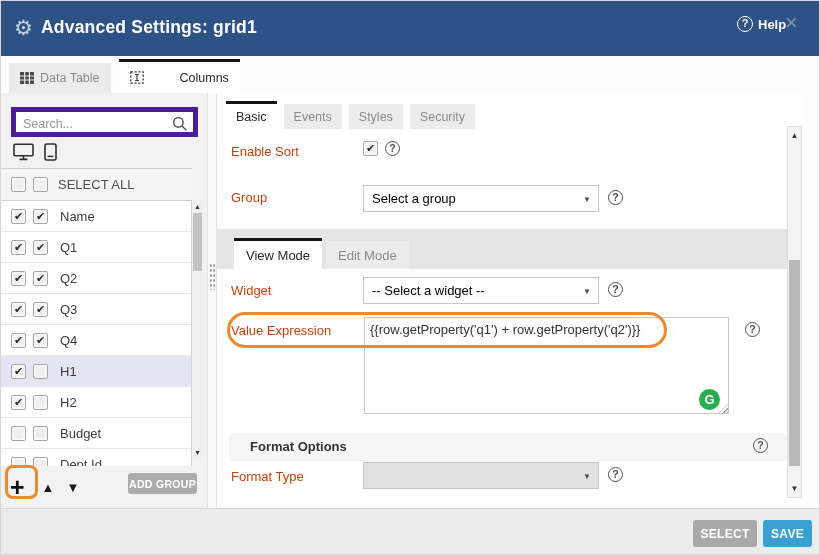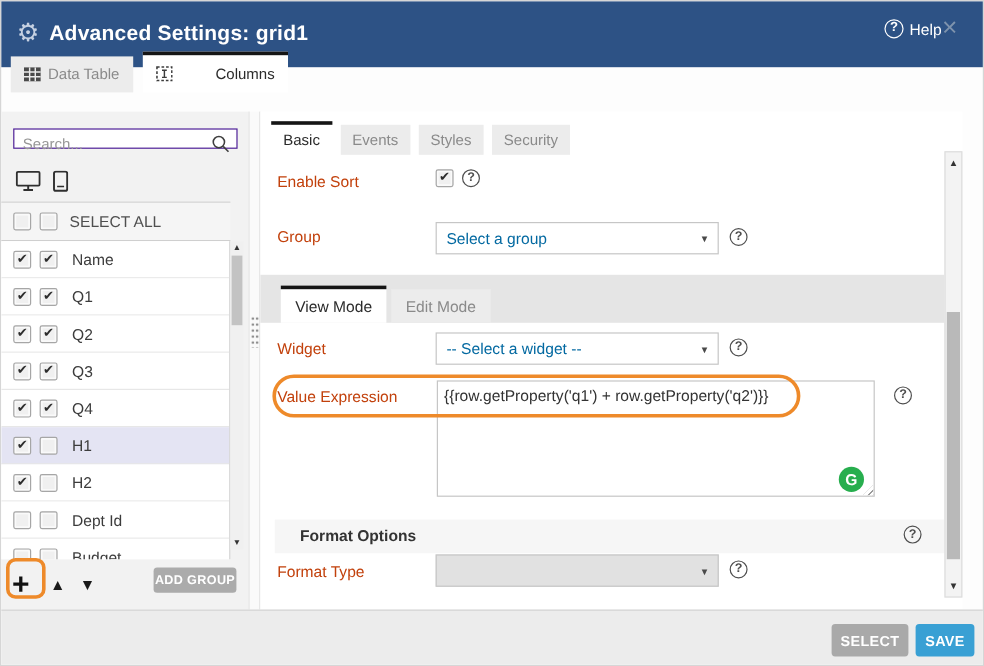--- a/index.html
+++ b/index.html
@@ -7,34 +7,34 @@
   .dialog { position:relative; width:820px; height:555px; background:#fdfdfd; overflow:hidden;
             border:1px solid #d6d6d6; }
 
   
   .hdr { position:absolute; left:0; top:0; width:820px; height:55px; background:#2d5285; }
   .gear { position:absolute; left:13px; top:14px; font-size:21px; color:#c6d1e2; line-height:26px; }
   .hdr-title { position:absolute; left:40px; top:16px; font-size:17.5px; font-weight:bold; color:#fff; letter-spacing:.2px; }
   .help-wrap { position:absolute; left:736px; top:15px; display:flex; align-items:center; gap:5px; cursor:pointer; }
   .qmark { display:inline-block; width:16px; height:16px; border:1.4px solid #fff; border-radius:50%;
            color:#fff; font-size:11px; font-weight:bold; text-align:center; line-height:13px; }
-  .help-txt { color:#fff; font-size:13px; font-weight:normal; }
+  .help-txt { color:#fff; font-size:13px; font-weight:bold; }
   .close-x { position:absolute; left:784px; top:11px; font-size:22px; color:#7e93ad; cursor:pointer; line-height:22px; }
 
   
-  .top-tabs { position:absolute; left:8px; top:42px; height:34px; display:flex; align-items:flex-end; gap:8px; }
+  .top-tabs { position:absolute; left:8px; top:58px; height:34px; display:flex; align-items:flex-end; gap:8px; }
   .tab { display:inline-flex; align-items:center; gap:6px; height:30px; padding:0 11px; background:#ececec;
          color:#8a8a8a; font-size:12.5px; cursor:pointer; white-space:nowrap; }
   .tab.active { height:34px; background:#fff; border-top:3px solid #151515; color:#2b2b2b;gap:36px; }
   .tab svg { flex:0 0 auto; }
 
   
   .left { position:absolute; left:0; top:92px; width:206px; height:415px; background:#f2f2f2; }
-  .search-box { position:absolute; left:10px; top:14px; width:187px; height:17px; background:#fff;
-                border:1px solid #4c1d95; }
+  .search-box { position:absolute; left:10px; top:14px; width:187px; height:30px; background:#fff;
+                border:5px solid #4c1d95; }
   .search-box input { position:absolute; left:7px; top:1px; width:150px; height:21px; border:none; outline:none;
                       font-size:12.5px; color:#444; background:transparent; }
   .search-box input::placeholder { color:#979797; }
   .search-ic { position:absolute; right:5px; top:4px; cursor:pointer; }
   .devices { position:absolute; left:0; top:46px; width:191px; height:30px; border-bottom:1px solid #cfcfcf;
              display:flex; align-items:center; gap:10px; padding-left:12px; }
   .selall { position:absolute; left:0; top:76px; width:191px; height:32px; border-bottom:1px solid #cfcfcf;
             display:flex; align-items:center; padding-left:10px; background:#f5f5f5; }
   .selall .lbl { margin-left:10px; font-size:13px; color:#4f4f4f; }
 
@@ -75,21 +75,21 @@
   .inner-tabs { position:absolute; left:9px; top:8px; height:28px; display:flex; align-items:flex-end; gap:7px; }
   .itab { display:inline-flex; align-items:center; height:25px; padding:12px 10px; background:#ececec; color:#8a8a8a;
           font-size:12.5px; cursor:pointer; }
   .itab.active { height:28px; background:#fff; border-top:3px solid #151515; color:#2b2b2b; }
 
   .flabel { position:absolute; font-size:13px; color:#c2410c; }
   .qmark2 { position:absolute; width:15px; height:15px; border:1.3px solid #4f4f4f; border-radius:50%;
             color:#4f4f4f; font-size:10.5px; font-weight:bold; text-align:center; line-height:12px; cursor:pointer; }
 
   .select { position:absolute; height:27px; background:#fff; border:1px solid #c6c6c6; cursor:pointer; }
-  .select .val { position:absolute; left:8px; top:5px; font-size:13px; color:#0369a1; white-space:nowrap; }
+  .select .val { position:absolute; left:8px; top:5px; font-size:13px; color:#000000; white-space:nowrap; }
   .select .car { position:absolute; right:7px; top:9px; font-size:8px; color:#4a4a4a; }
   .select.disabled { background:#e1e1e1; }
 
   .mode-band { position:absolute; left:0; top:136px; width:570px; height:40px; background:#e5e5e5; }
   .mode-tabs { position:absolute; left:17px; top:0; height:40px; display:flex; align-items:flex-end; gap:4px; }
   .mtab { display:inline-flex; align-items:center; height:28px; padding:0 12px; background:#ececec; color:#8a8a8a;
           font-size:13px; cursor:pointer; }
   .mtab.active { height:31px; background:#fff; border-top:3px solid #151515; color:#2b2b2b; }
 
   .ve-area { position:absolute; left:147px; top:224px; width:365px; height:97px; border:1px solid #c6c6c6;
@@ -214,26 +214,26 @@
         <span class="lbl">H1</span>
       </div>
       <div class="row">
         <span class="cb checked">✔</span>
         <span class="cb"></span>
         <span class="lbl">H2</span>
       </div>
       <div class="row">
         <span class="cb"></span>
         <span class="cb"></span>
+        <span class="lbl">Budget</span>
+      </div>
+      <div class="row">
+        <span class="cb"></span>
+        <span class="cb"></span>
         <span class="lbl">Dept Id</span>
-      </div>
-      <div class="row">
-        <span class="cb"></span>
-        <span class="cb"></span>
-        <span class="lbl">Budget</span>
       </div>
     </div>
 
     <div class="vscroll list-scroll">
       <span class="arr" style="top:2px">▲</span>
       <div class="thumb" style="top:12px; height:58px"></div>
       <span class="arr" style="bottom:2px">▼</span>
     </div>
 
     <div class="left-toolbar">

